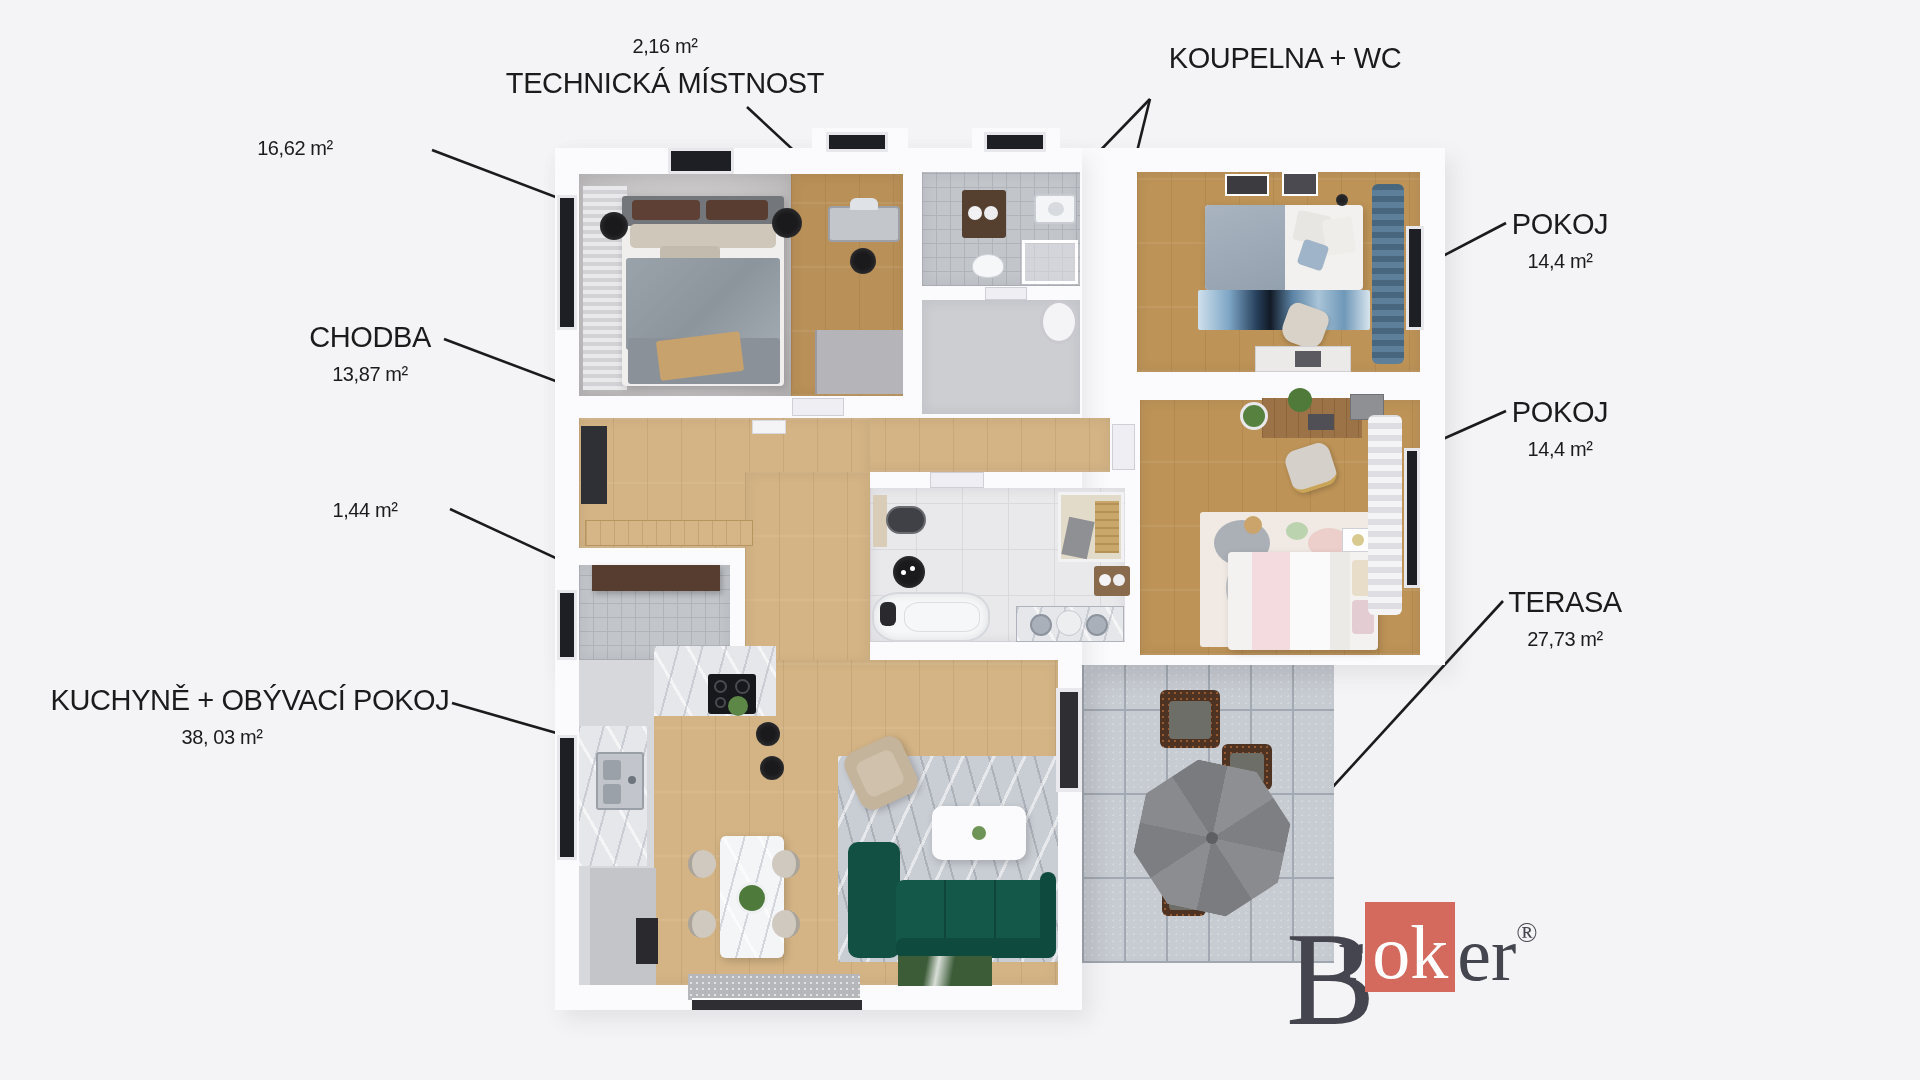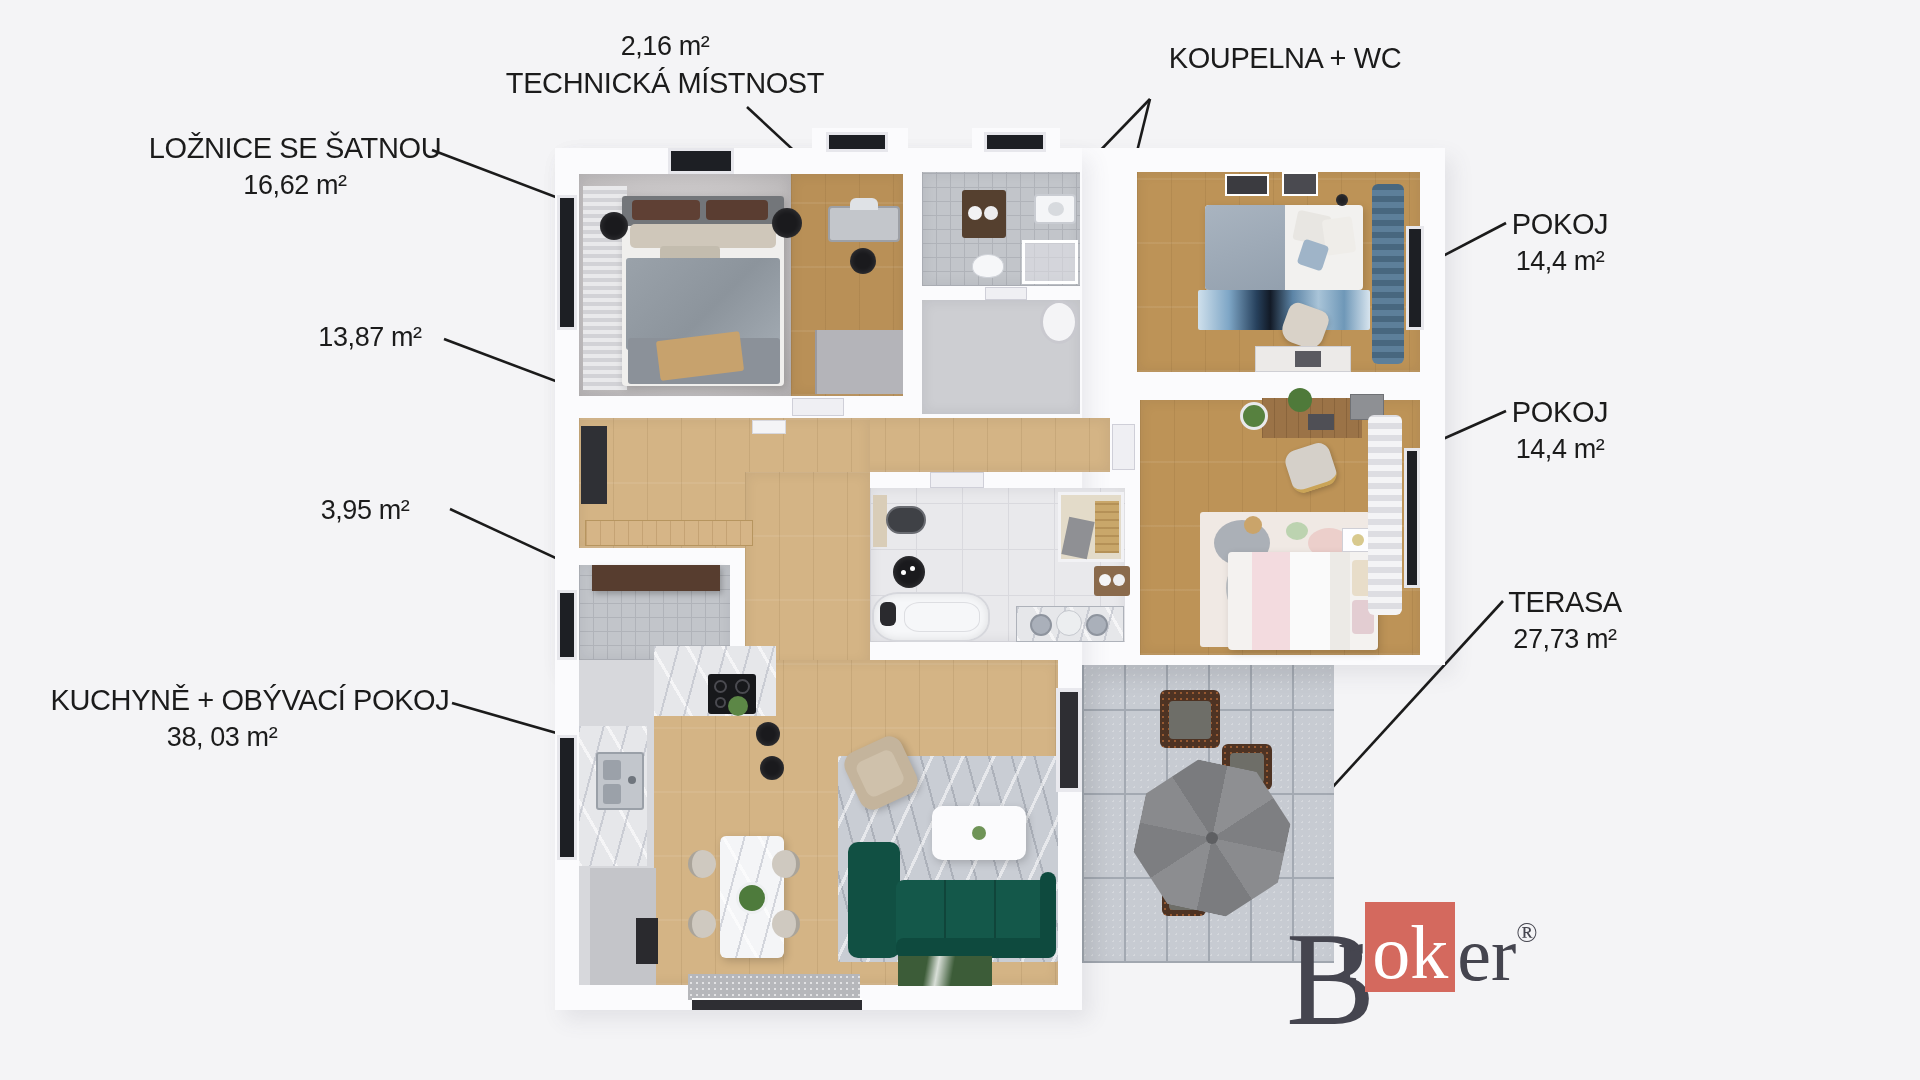--- a/index.html
+++ b/index.html
@@ -8,21 +8,21 @@
     --tile:#e9e9ec; --paver:#c7cbd2; --sofa:#14584a; --accent:#d4695e; --logotext:#45454f;
   }
   *{margin:0;padding:0;box-sizing:border-box}
   html,body{width:1920px;height:1080px;overflow:hidden}
   body{background:var(--bg);font-family:"Liberation Sans", sans-serif;position:relative}
   .abs{position:absolute}
 
   
   .lbl{position:absolute;text-align:center;color:var(--label);line-height:37px;letter-spacing:-0.4px}
   .lbl .nm{font-size:29px}
-  .lbl .ar{font-size:27px}
+  .lbl .ar{font-size:20px}
   .leaders{position:absolute;left:0;top:0;width:1920px;height:1080px;pointer-events:none}
 
   
   .wallblock{position:absolute;background:var(--wall)}
   .shadowed{box-shadow:8px 10px 20px rgba(80,80,100,.10)}
   .floor{position:absolute;box-shadow:inset 0 0 14px rgba(20,20,40,.08)}
   .wood{background-image:
       repeating-linear-gradient(90deg, rgba(90,60,20,.10) 0 1px, transparent 1px 34px),
       repeating-linear-gradient(0deg, rgba(255,255,255,.07) 0 2px, transparent 2px 64px);}
   .tilefloor{background-color:var(--tile);
@@ -85,28 +85,28 @@
 </svg>
 
 <div class="lbl" style="left:470px;top:28px;width:390px">
   <div class="ar">2,16 m²</div>
   <div class="nm">TECHNICKÁ MÍSTNOST</div>
 </div>
 <div class="lbl" style="left:1115px;top:40px;width:340px">
   <div class="nm">KOUPELNA + WC</div>
 </div>
 <div class="lbl" style="left:115px;top:130px;width:360px">
-  <div class="nm">LOŽNICE SE ŠATNOU</div>
   <div class="ar">16,62 m²</div>
 </div>
 <div class="lbl" style="left:245px;top:319px;width:250px">
+  <div class="nm">CHODBA</div>
   <div class="ar">13,87 m²</div>
 </div>
 <div class="lbl" style="left:240px;top:492px;width:250px">
-  <div class="ar">3,95 m²</div>
+  <div class="ar">1,44 m²</div>
 </div>
 <div class="lbl" style="left:50px;top:682px;width:400px">
   <div class="nm">KUCHYNĚ + OBÝVACÍ POKOJ</div>
   <div class="ar" style="transform:translateX(-28px)">38, 03 m²</div>
 </div>
 <div class="lbl" style="left:1460px;top:206px;width:200px">
   <div class="nm">POKOJ</div>
   <div class="ar">14,4 m²</div>
 </div>
 <div class="lbl" style="left:1460px;top:394px;width:200px">

